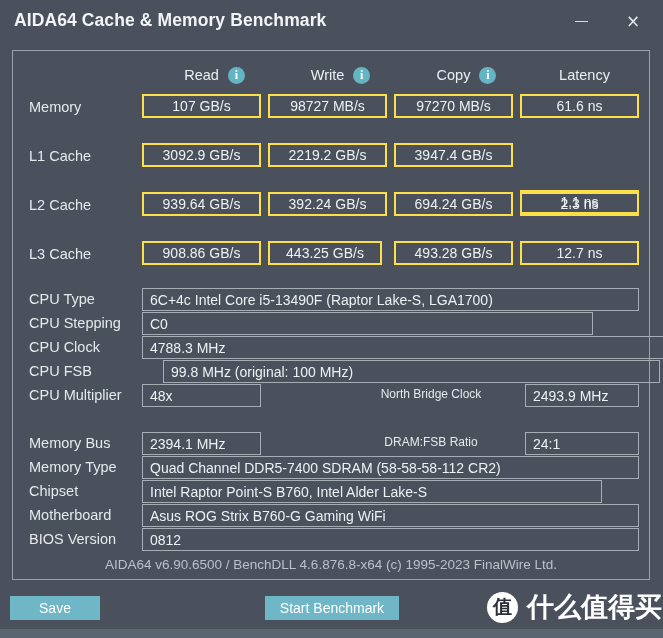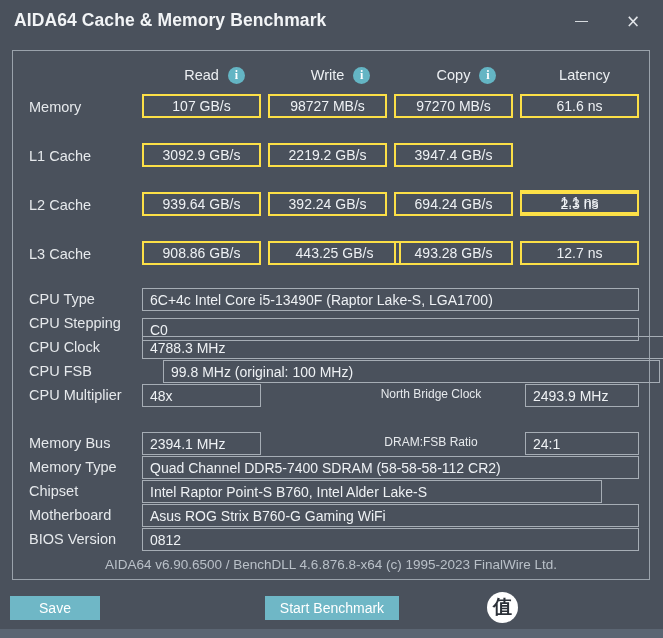--- a/index.html
+++ b/index.html
@@ -285,31 +285,31 @@
     <div class="vbox" style="left:507px; top:92px; width:119px;margin-top:47px;">1.1 ns</div>
 
     <div class="row-label" style="top:146px;">L2 Cache</div>
     <div class="vbox" style="left:129px; top:141px; width:119px;">939.64 GB/s</div>
     <div class="vbox" style="left:255px; top:141px; width:119px;">392.24 GB/s</div>
     <div class="vbox" style="left:381px; top:141px; width:119px;">694.24 GB/s</div>
     <div class="vbox" style="left:507px; top:141px; width:119px;">2.3 ns</div>
 
     <div class="row-label" style="top:195px;">L3 Cache</div>
     <div class="vbox" style="left:129px; top:190px; width:119px;">908.86 GB/s</div>
-    <div class="vbox" style="left:255px; top:190px; width:133px;">443.25 GB/s</div>
+    <div class="vbox" style="left:255px; top:190px; width:114px;">443.25 GB/s</div>
     <div class="vbox" style="left:381px; top:190px; width:119px;">493.28 GB/s</div>
     <div class="vbox" style="left:507px; top:190px; width:119px;">12.7 ns</div>
   </div>
 
   <div>
     <div class="irow-label" style="top:240px;">CPU Type</div>
     <div class="ibox" style="left:129px; top:237px; width:497px;">6C+4c Intel Core i5-13490F  (Raptor Lake-S, LGA1700)</div>
 
     <div class="irow-label" style="top:264px;">CPU Stepping</div>
-    <div class="ibox" style="left:129px; top:267px; width:497px;">C0</div>
+    <div class="ibox" style="left:129px; top:261px; width:451px;">C0</div>
 
     <div class="irow-label" style="top:288px;">CPU Clock</div>
     <div class="ibox" style="left:129px; top:285px; width:593px;">4788.3 MHz</div>
 
     <div class="irow-label" style="top:312px;">CPU FSB</div>
     <div class="ibox" style="left:129px; top:309px; width:497px;margin-left:21px;">99.8 MHz  (original: 100 MHz)</div>
 
     <div class="irow-label" style="top:336px;">CPU Multiplier</div>
     <div class="ibox" style="left:129px; top:333px; width:119px;">48x</div>
     <div class="inline-label" style="left:330px; top:336px; width:176px;">North Bridge Clock</div>
@@ -336,15 +336,16 @@
   </div>
 
   <div class="credit">AIDA64 v6.90.6500 / BenchDLL 4.6.876.8-x64  (c) 1995-2023 FinalWire Ltd.</div>
 </div>
 
 <button class="btn btn-save">Save</button>
 <button class="btn btn-start">Start Benchmark</button>
 
 <div class="watermark">
   <div class="wm-logo">值</div>
+  <div class="wm-text">什么值得买</div>
 </div>
 
 <div class="bottom-strip"></div>
 
 </body></html>

